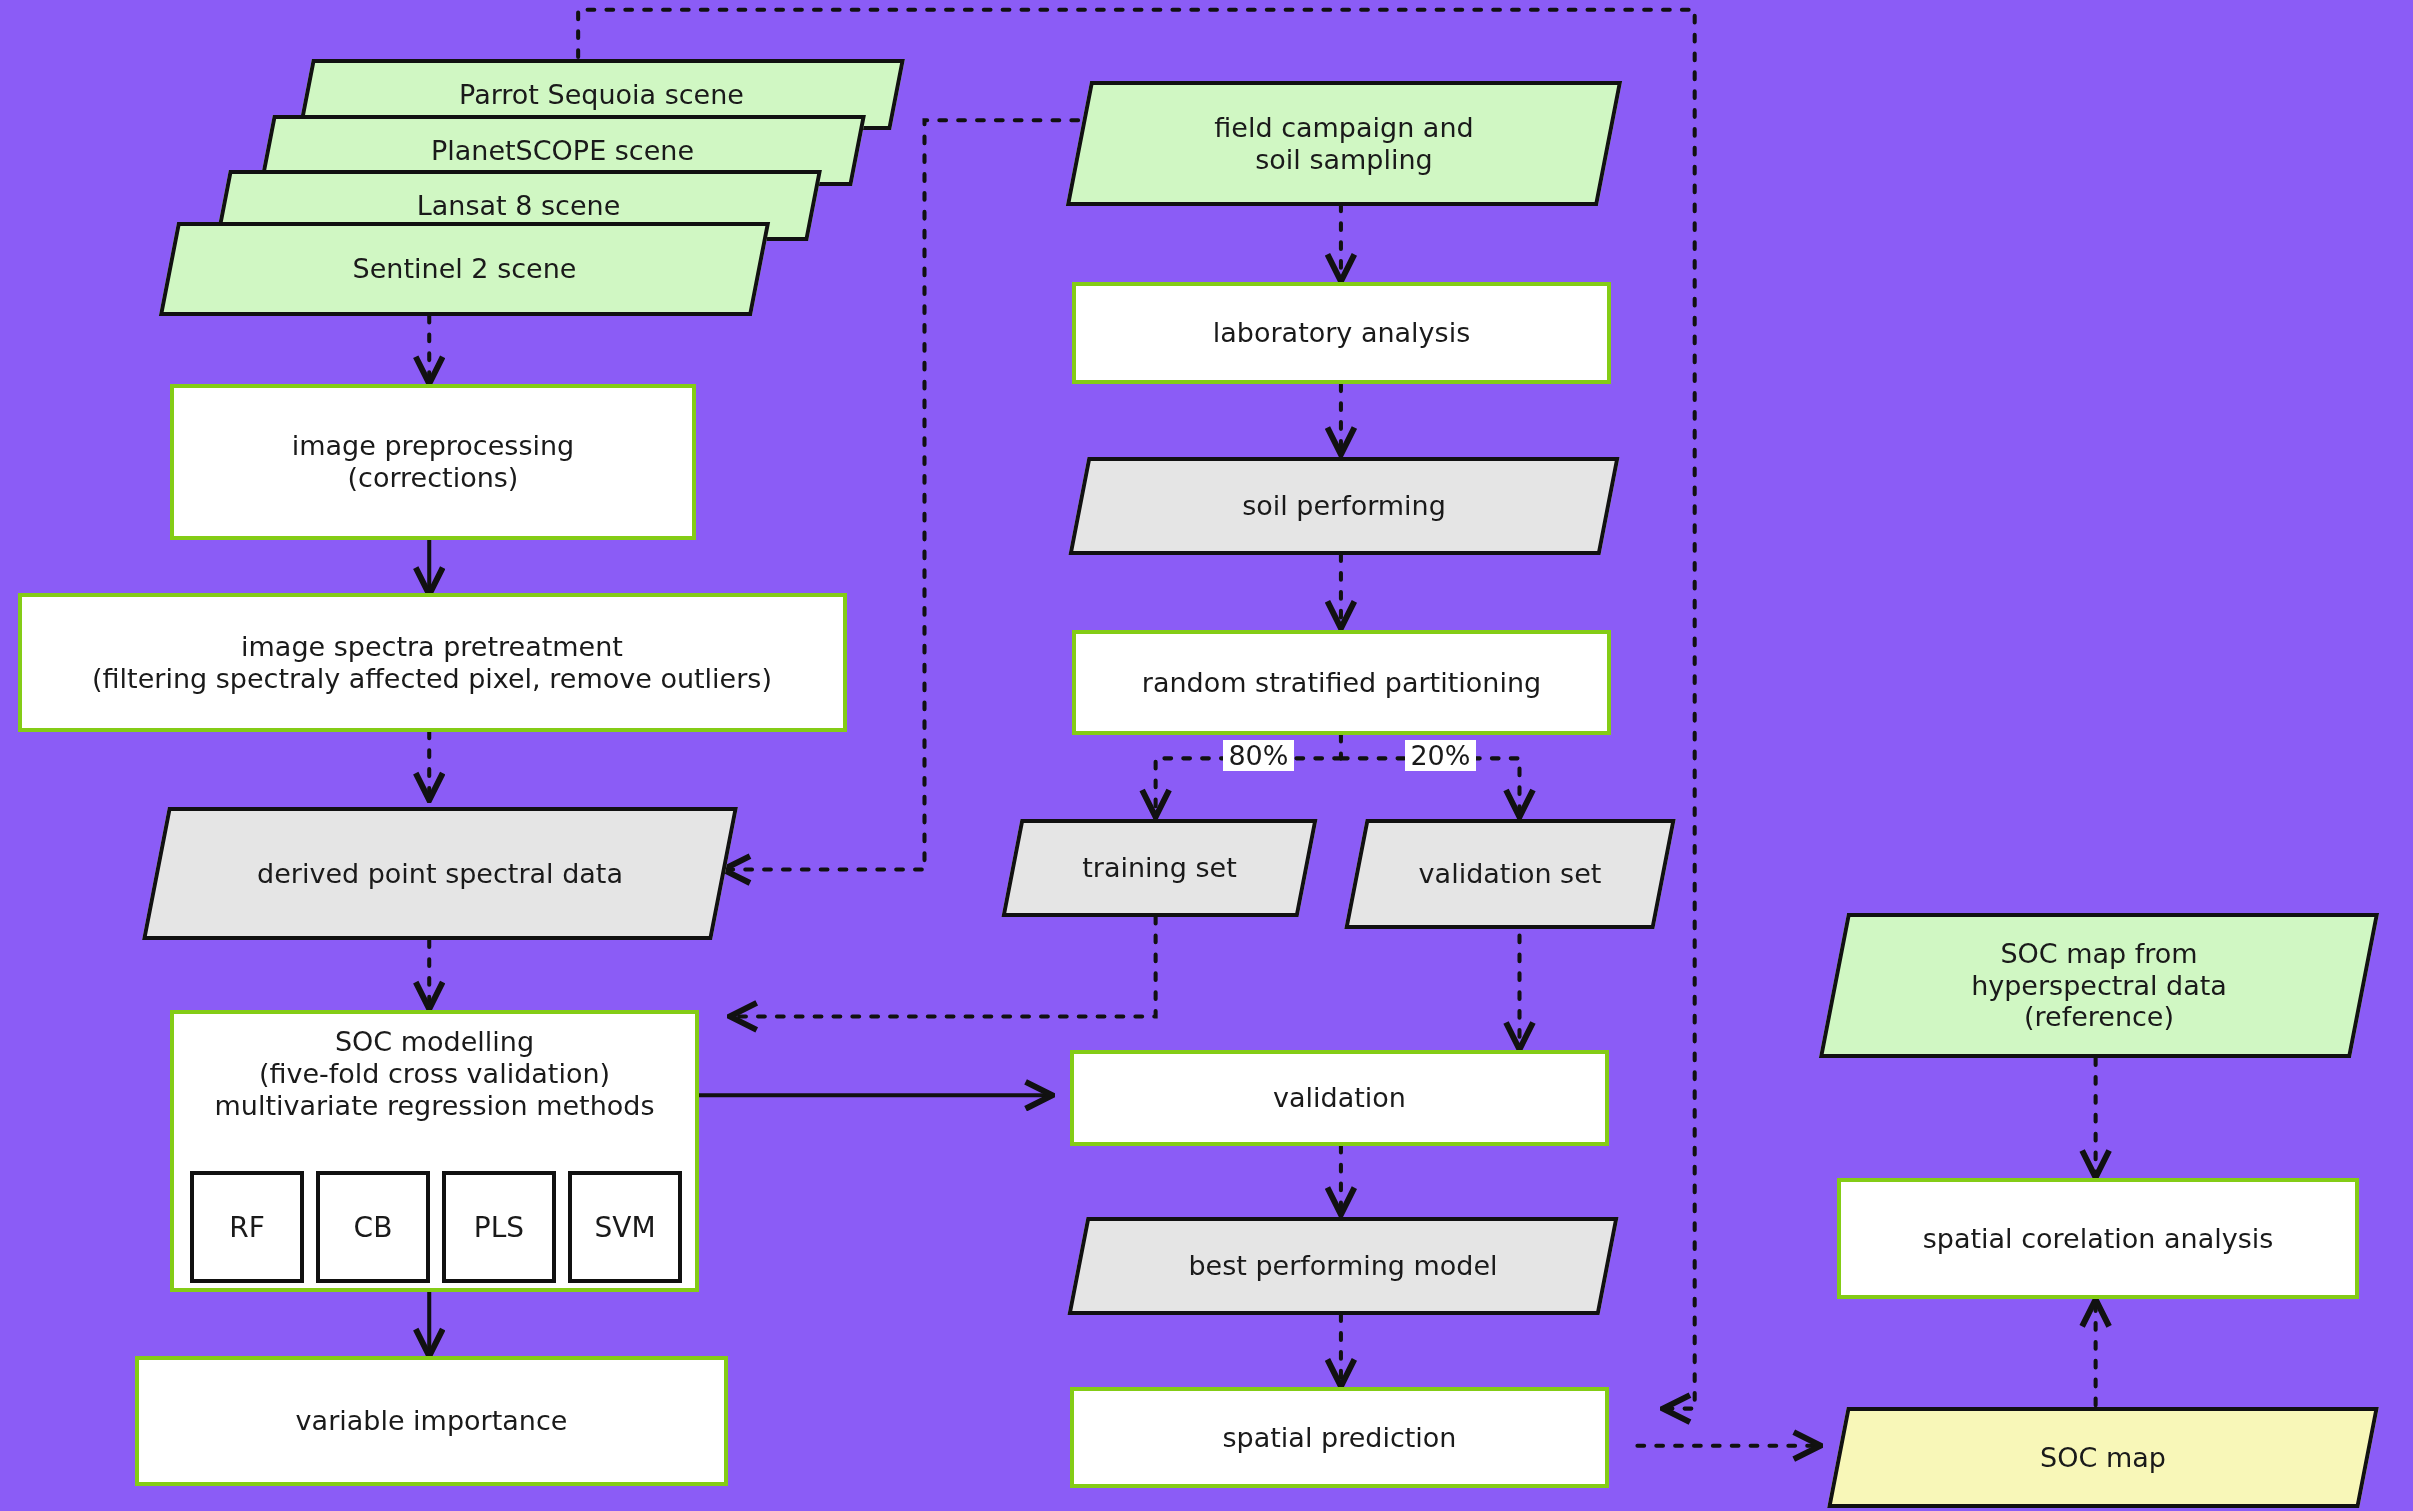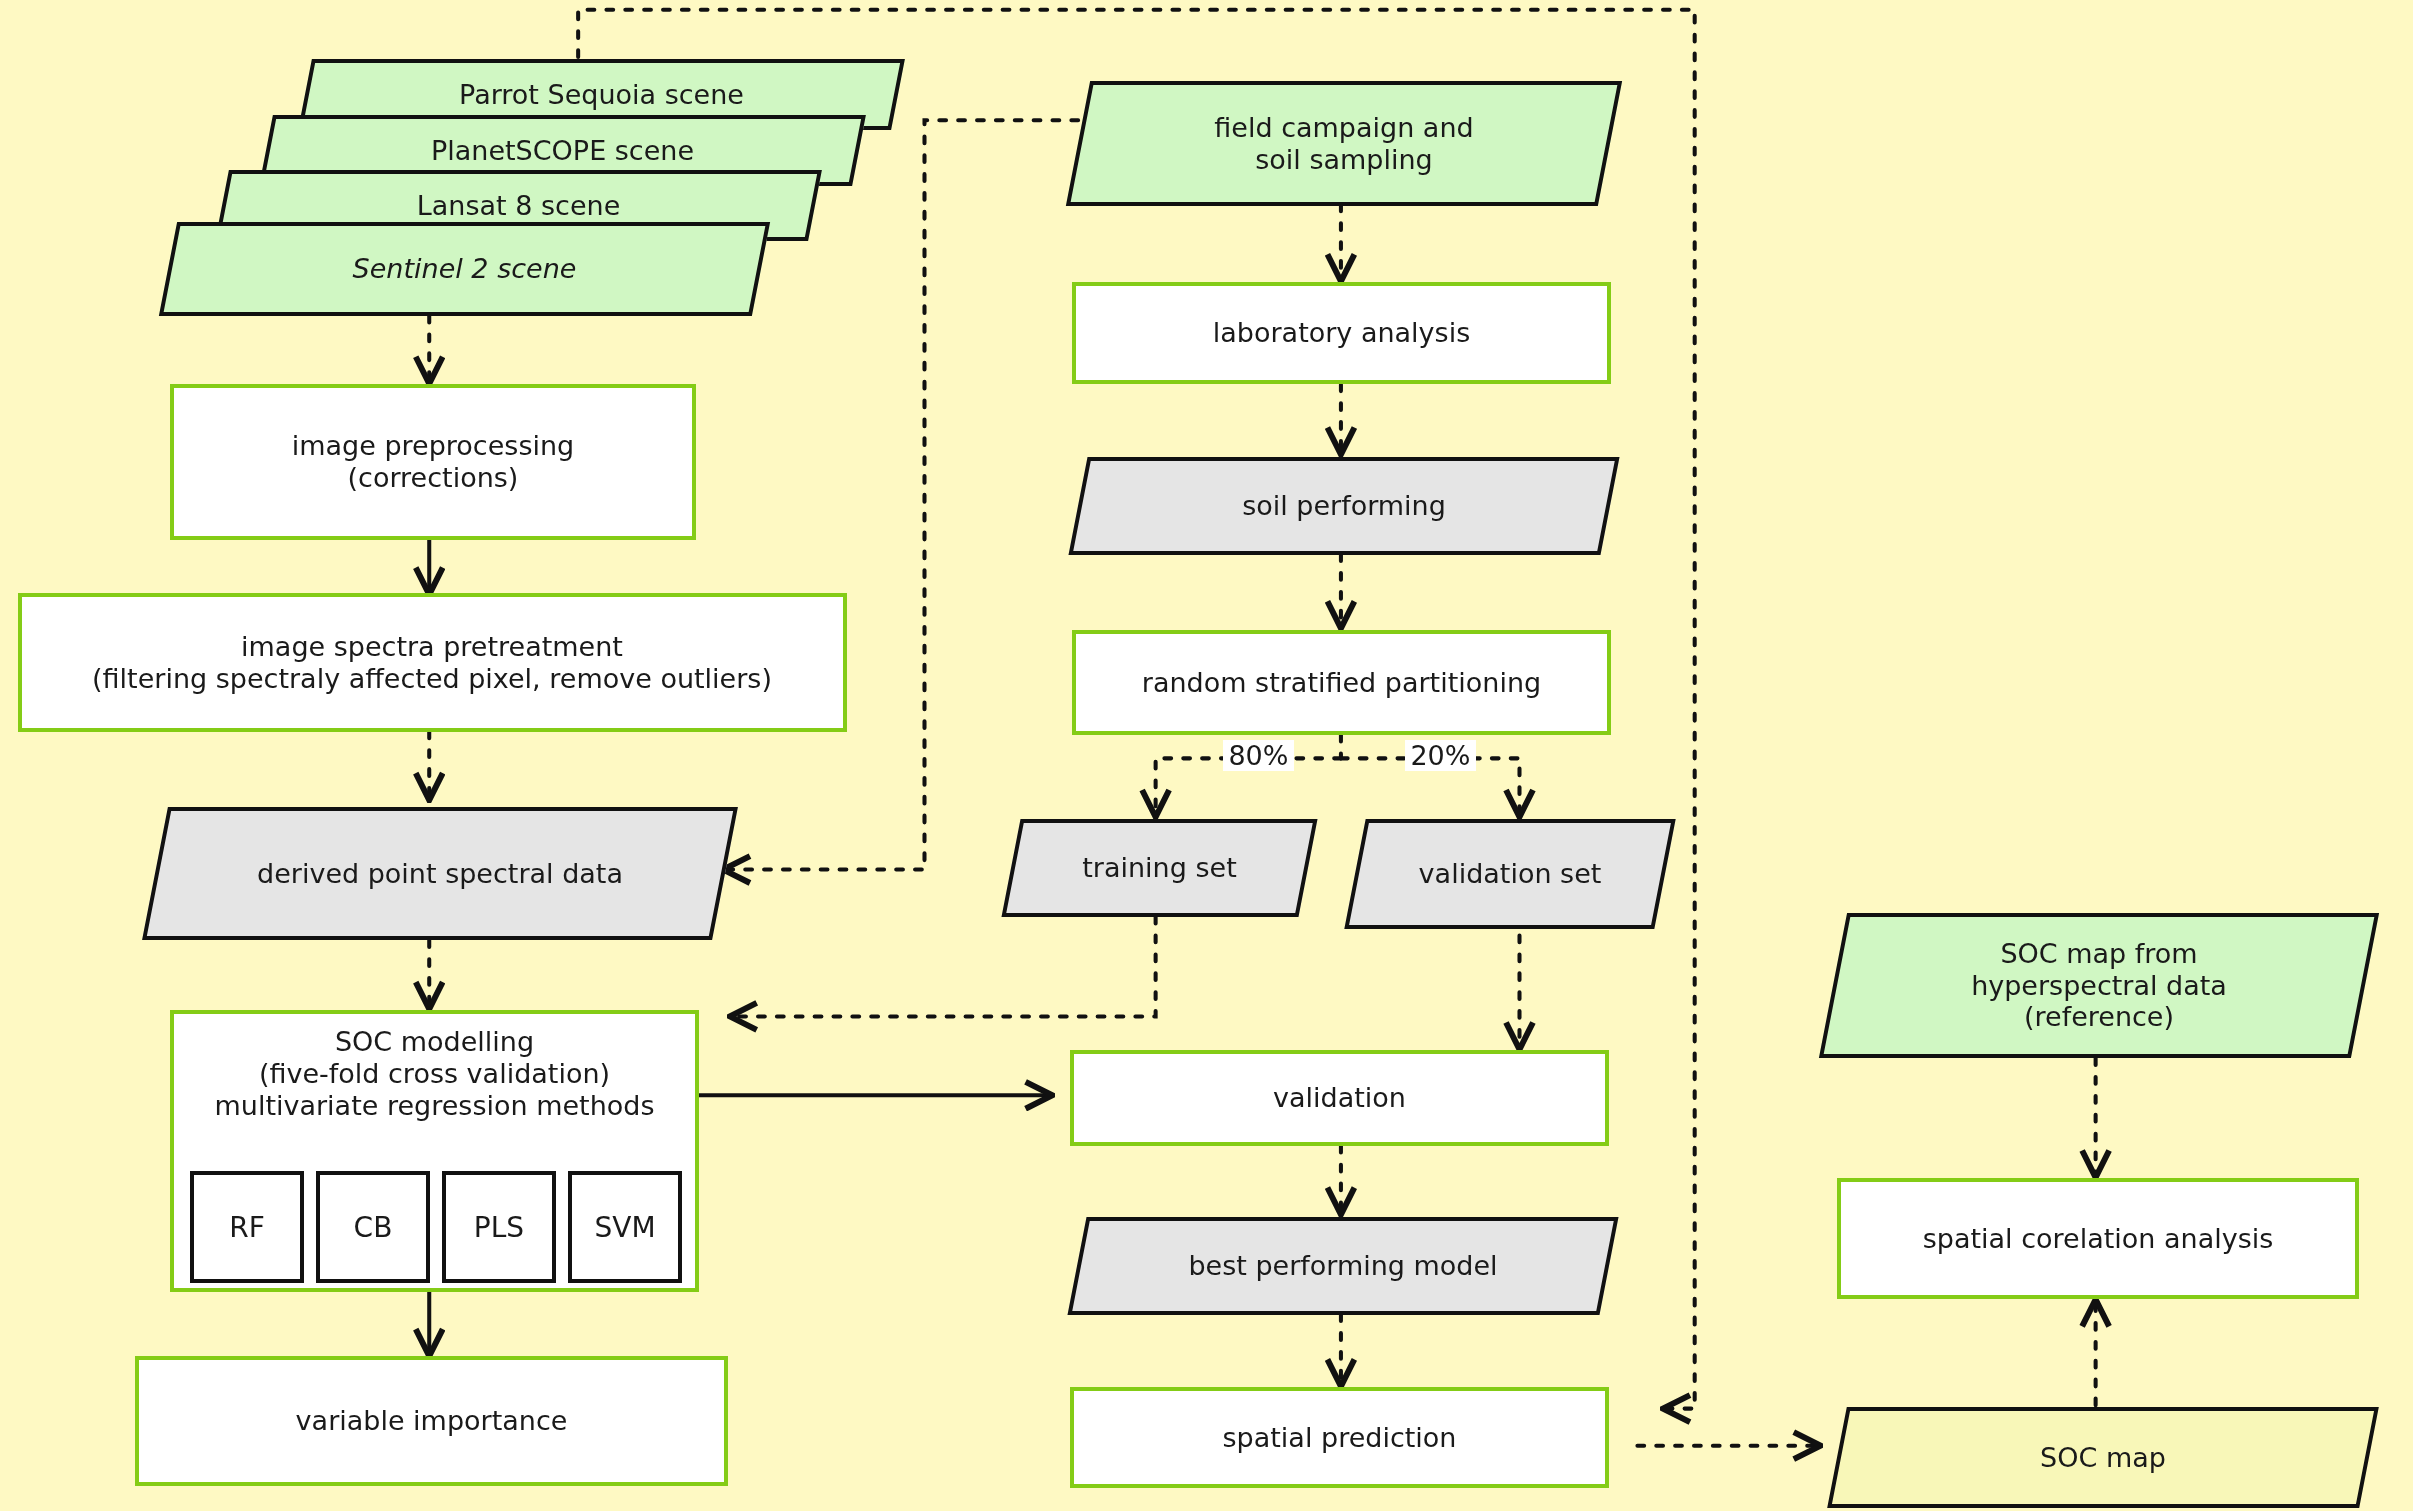--- a/index.html
+++ b/index.html
@@ -1,19 +1,19 @@
 <!DOCTYPE html>
 <html style="font-size:10.8px"><head>
 <meta charset="utf-8">
 <style>
   html,body{margin:0;padding:0;background:#ffffff;}
   #stage{
     position:relative;
     width:2413px;height:1512px;
-    background:#fef9c3;
+    background:#8b5cf6;
     font-family:"DejaVu Sans","Liberation Sans",sans-serif;
     overflow:hidden;
   }
   #edges{position:absolute;left:0;top:0;width:2413px;height:1512px;pointer-events:none;}
   .node{position:absolute;box-sizing:border-box;display:flex;align-items:center;justify-content:center;text-align:center;}
   .node .lbl{
     position:relative;z-index:3;
     color:#1a1a1a;line-height:1.18;
     font-size:27px;padding:0 10.8px;white-space:pre-line;
   }
@@ -96,21 +96,21 @@
     <div class="lbl">Parrot Sequoia scene</div>
   </div>
   <div class="node para scene" style="left:266px;top:115px;width:593px;height:71px;">
     <div class="skin"></div>
     <div class="lbl">PlanetSCOPE scene</div>
   </div>
   <div class="node para scene" style="left:222px;top:170px;width:593px;height:71px;">
     <div class="skin"></div>
     <div class="lbl">Lansat 8 scene</div>
   </div>
-  <div class="node para scene" style="left:168px;top:222px;width:593px;height:94px;font-style:italic;">
+  <div class="node para scene" style="left:168px;top:222px;width:593px;height:94px;">
     <div class="skin"></div>
     <div class="lbl">Sentinel 2 scene</div>
   </div>
 
   <div class="node rect" style="left:170px;top:384px;width:526px;height:156px;">
     <div class="lbl">image preprocessing
 (corrections)</div>
   </div>
 
   <div class="node rect" style="left:17.5px;top:593px;width:829px;height:139px;">

